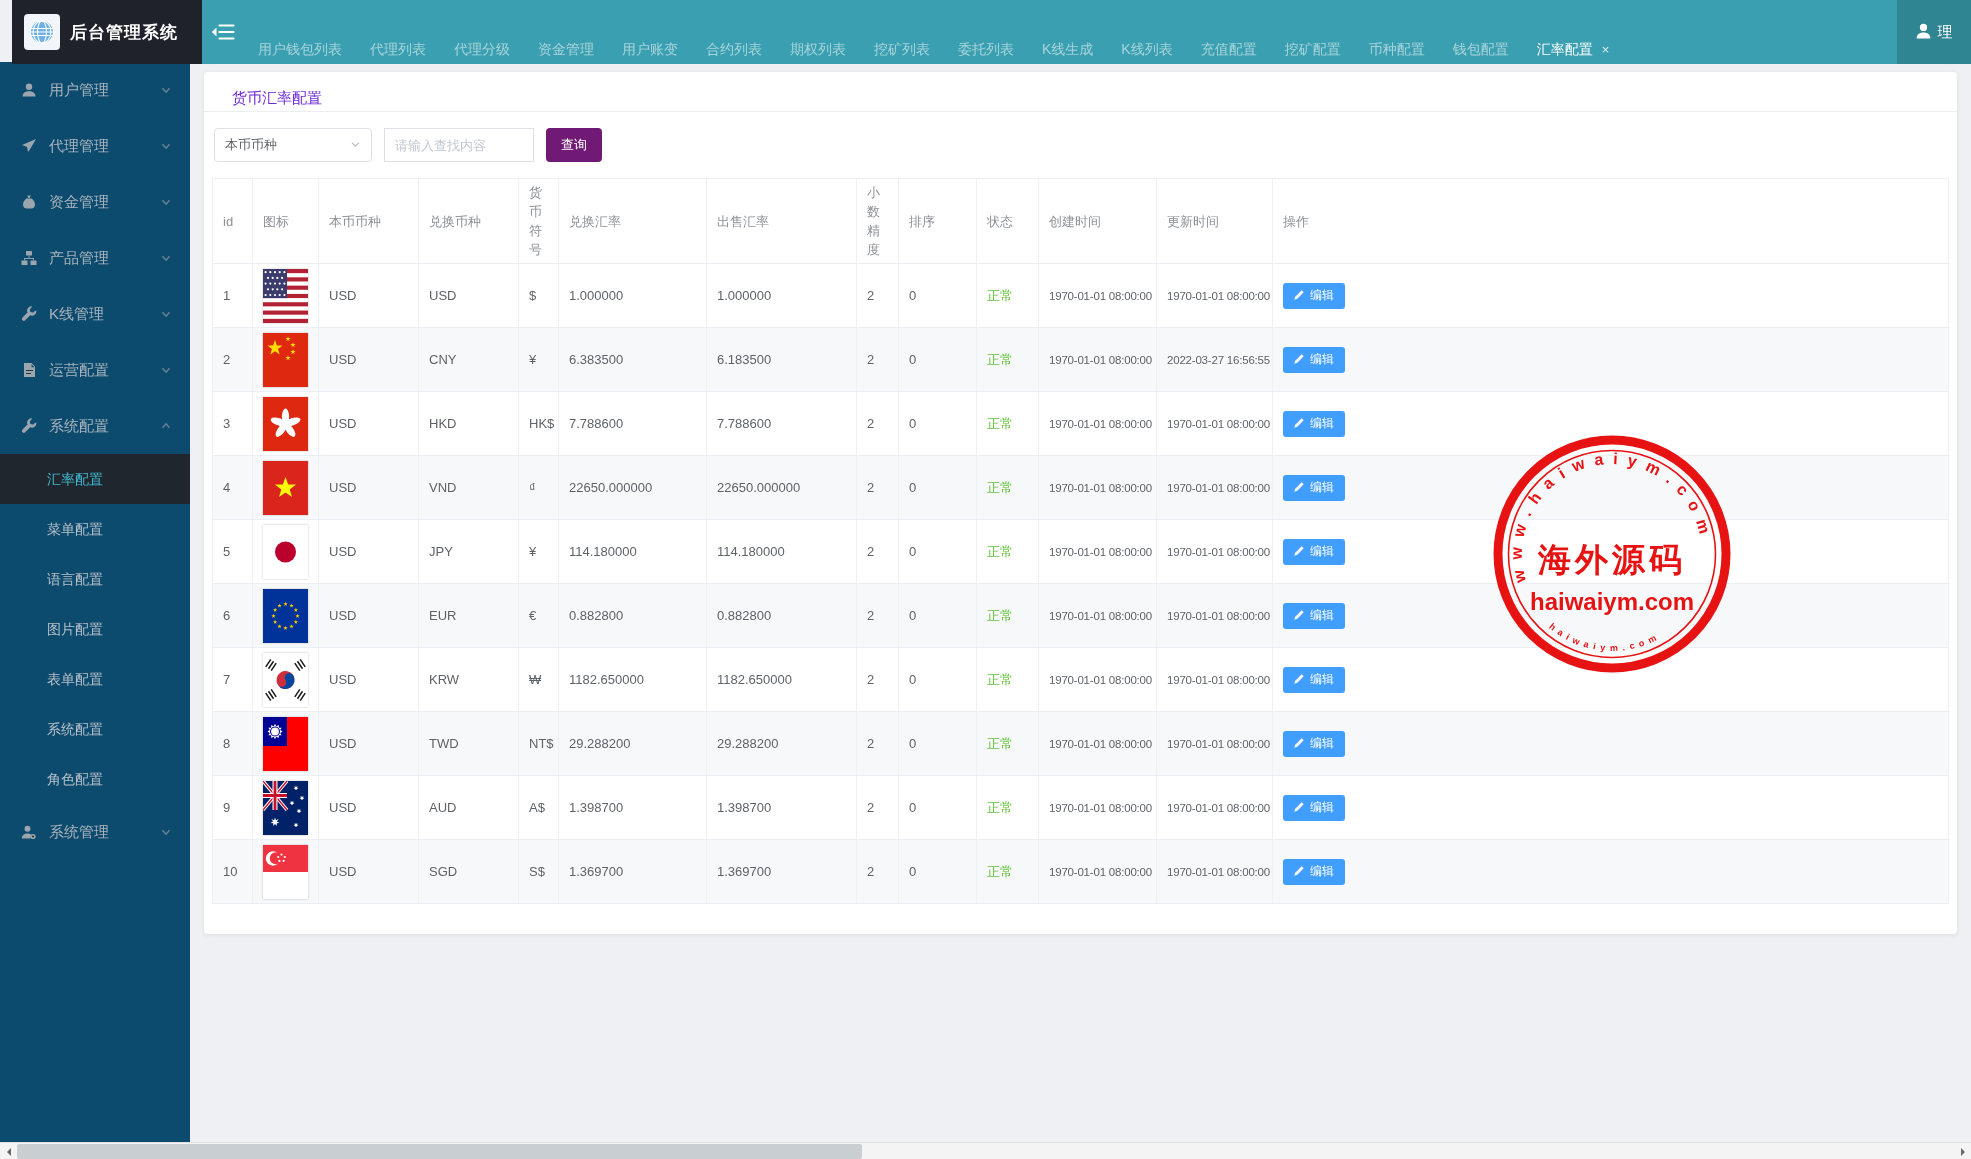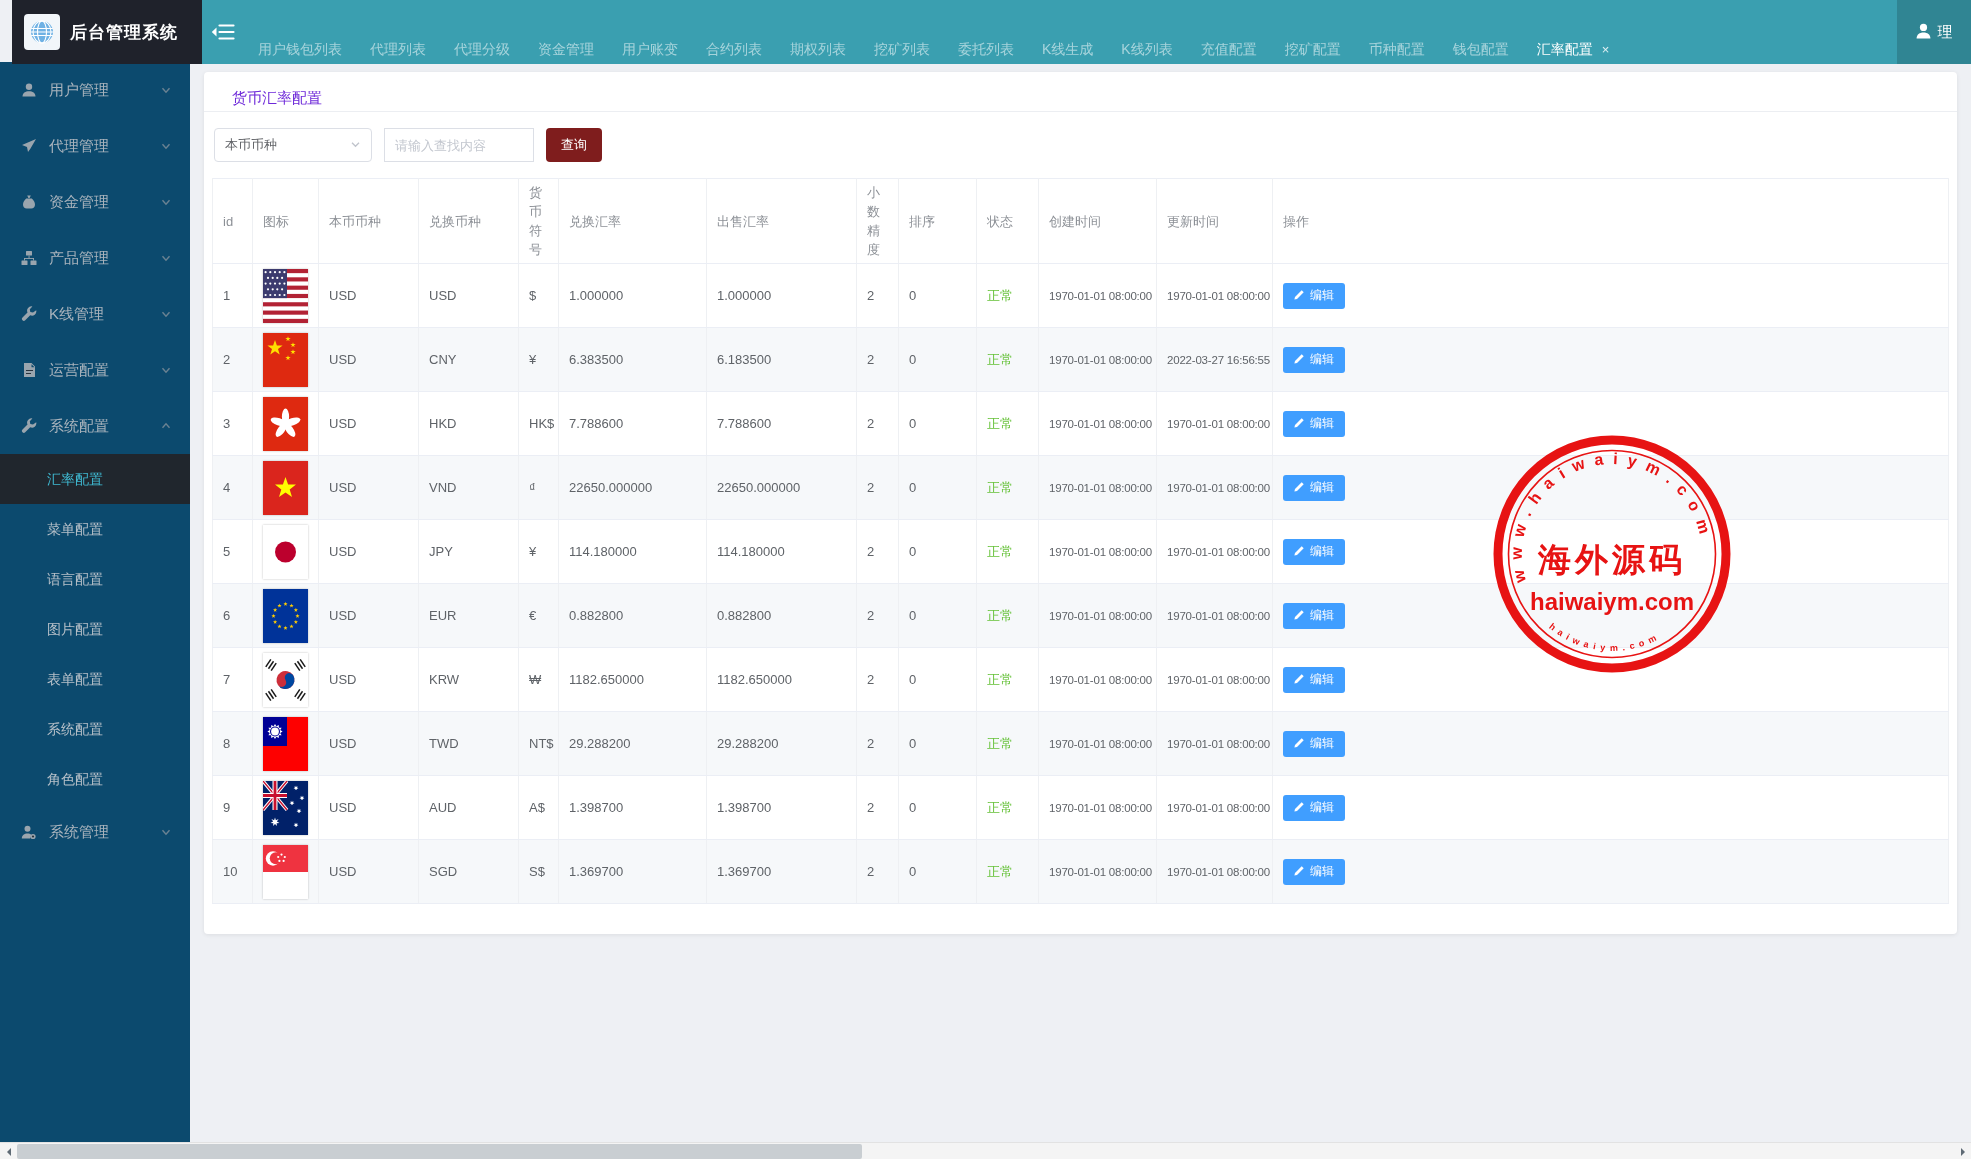--- a/index.html
+++ b/index.html
@@ -28,21 +28,21 @@
   .sub-item.active { background:#20262d; color:#3FBBD4; }
 
   
   .main { position:absolute; left:190px; top:62px; right:0; bottom:17px; background:#eef0f4; }
   .card { position:absolute; left:14px; right:14px; top:10px; height:862px; background:#fff; border-radius:4px; box-shadow:0 1px 4px rgba(0,0,0,.08); }
   .card-title { padding:17px 28px 3px; font-size:15px; font-weight:500; color:#6d28d9; border-bottom:1px solid #eceef2; }
   .filter { display:flex; align-items:center; padding:16px 10px; }
   .select { width:158px; height:34px; border:1px solid #dcdfe6; border-radius:4px; display:flex; align-items:center; justify-content:space-between; padding:0 10px; color:#606266; font-size:13px; background:#fff; cursor:pointer; }
   .search-input { width:150px; height:34px; margin-left:12px; border:1px solid #dcdfe6; border-radius:0; padding:4px 10px; font-size:13px; color:#606266; outline:none; }
   .search-input::placeholder { color:#c3c7cf; }
-  .btn-primary { margin-left:12px; height:34px; padding:0 15px; background:#7f1d1d; color:#fff; border:none; border-radius:4px; font-size:13px; cursor:pointer; }
+  .btn-primary { margin-left:12px; height:34px; padding:0 15px; background:#701a75; color:#fff; border:none; border-radius:4px; font-size:13px; cursor:pointer; }
 
   
   .table-wrap { margin:0 8px; }
   table { border-collapse:collapse; width:100%; table-layout:fixed; border-top:1px solid #ebeef5; }
   th,td { border-right:1px solid #eef0f3; border-bottom:1px solid #ebeef5; text-align:left; padding:4px 10px; vertical-align:middle; }
   th:first-child, td:first-child { border-left:1px solid #eef0f3; }
   thead th { color:#8c9096; font-size:13px; font-weight:normal; height:46px; line-height:19px; }
   tbody td { height:64px; color:#5f6368; font-size:13px; }
   tr.striped td { background:#f6f8fa; }
   .status { color:#67C23A; }

